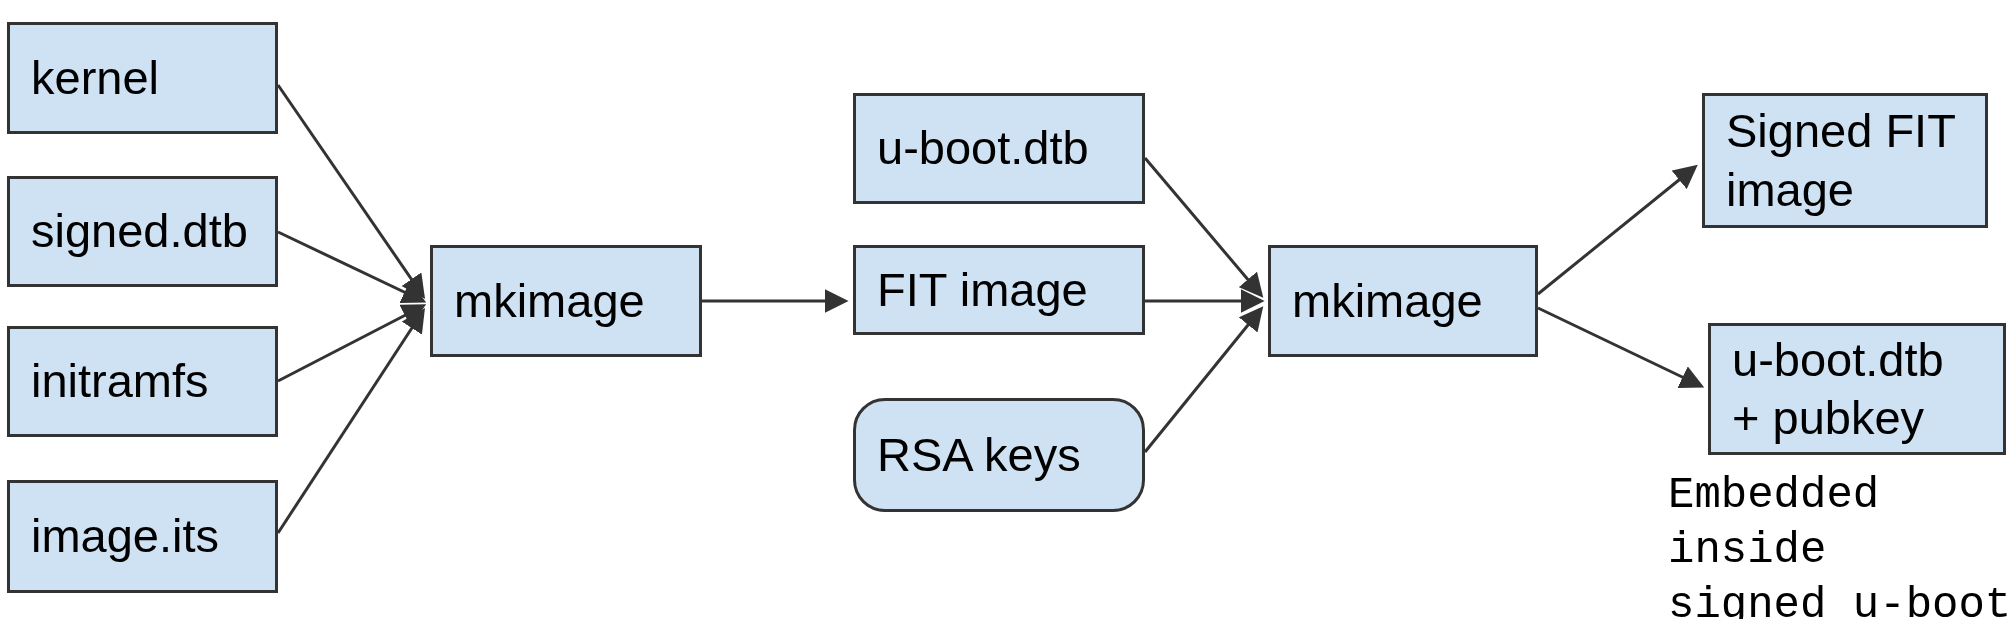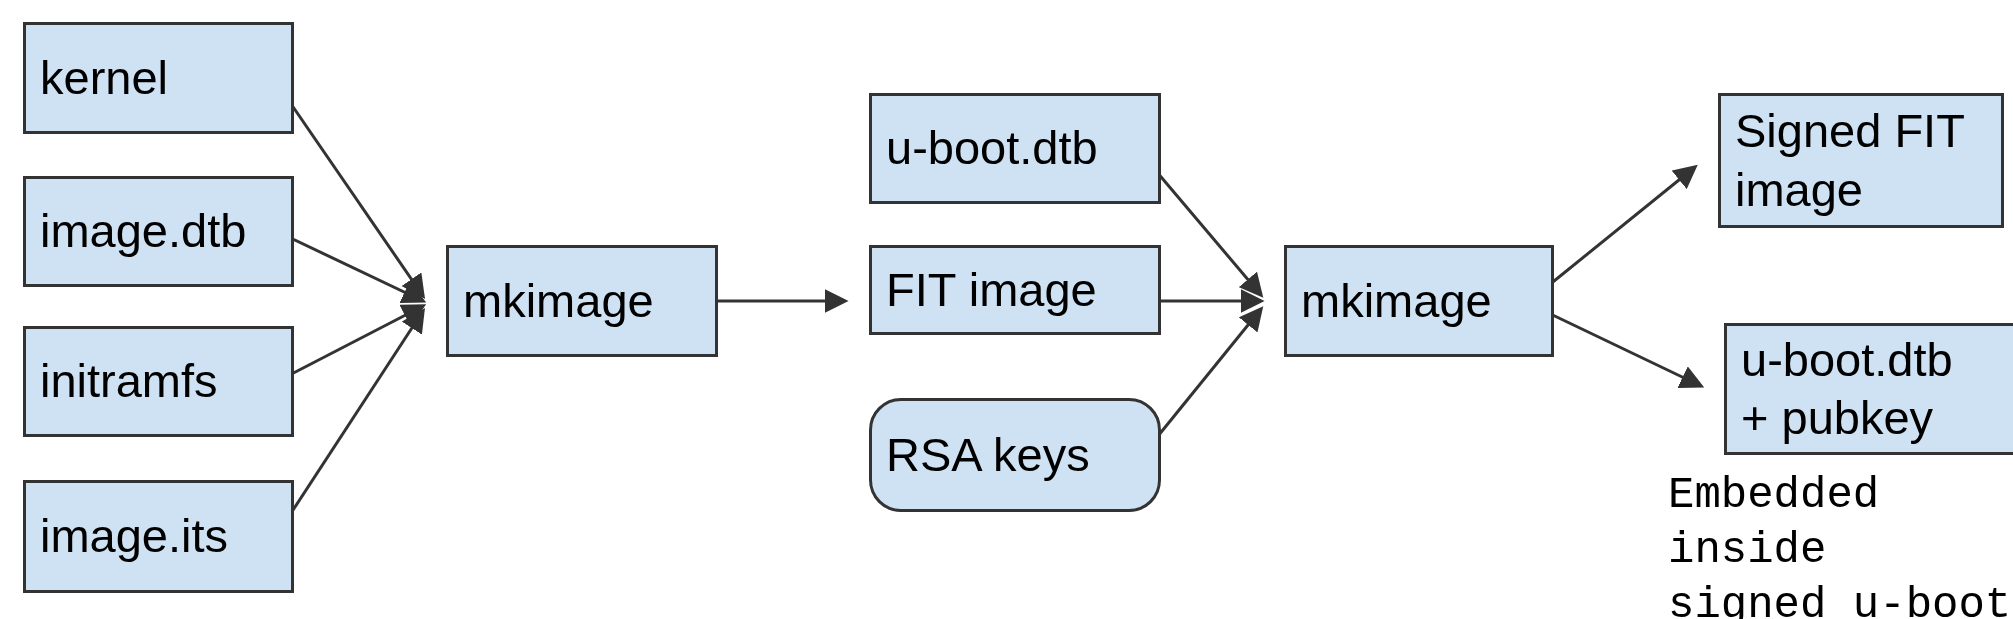--- a/index.html
+++ b/index.html
@@ -13,26 +13,25 @@
   .edges{
     position:absolute;left:0;top:0;width:2013px;height:619px;
   }
   .node{
     position:absolute;
     box-sizing:border-box;
     background:#cfe2f3;
     border:3px solid #333333;
     display:flex;
     align-items:center;
-    padding-left:14px;
+    padding-left:21px;
     font-size:47px;
     line-height:1.24;
     color:#000000;
     white-space:pre-line;
-    margin-left:16px;
   }
   .annotation{
     position:absolute;
     font-size:44px;
     line-height:1.25;
     color:#000000;
     white-space:pre-line;
     font-family:Liberation Mono, monospace;
   }
 </style>
@@ -53,21 +52,21 @@
     <line x1="278" y1="533" x2="423" y2="311" stroke="#333333" stroke-width="3" marker-end="url(#arrow)"></line>
     <line x1="702" y1="301" x2="845" y2="301" stroke="#333333" stroke-width="3" marker-end="url(#arrow)"></line>
     <line x1="1145" y1="158" x2="1261" y2="295" stroke="#333333" stroke-width="3" marker-end="url(#arrow)"></line>
     <line x1="1145" y1="301" x2="1261" y2="301" stroke="#333333" stroke-width="3" marker-end="url(#arrow)"></line>
     <line x1="1145" y1="452" x2="1261" y2="309" stroke="#333333" stroke-width="3" marker-end="url(#arrow)"></line>
     <line x1="1538" y1="294" x2="1695" y2="167" stroke="#333333" stroke-width="3" marker-end="url(#arrow)"></line>
     <line x1="1538" y1="308" x2="1701" y2="386" stroke="#333333" stroke-width="3" marker-end="url(#arrow)"></line>
   </svg>
 
   <div class="node" style="left:7px;   top:22px;  width:271px; height:112px;">kernel</div>
-  <div class="node" style="left:7px;   top:176px; width:271px; height:111px;">image.dtb</div>
+  <div class="node" style="left:7px;   top:176px; width:271px; height:111px;">signed.dtb</div>
   <div class="node" style="left:7px;   top:480px; width:271px; height:113px;">image.its</div>
   <div class="node" style="left:7px;   top:326px; width:271px; height:111px;">initramfs</div>
 
   <div class="node" style="left:430px; top:245px; width:272px; height:112px;">mkimage</div>
 
   <div class="node" style="left:853px; top:93px;  width:292px; height:111px;">u-boot.dtb</div>
   <div class="node" style="left:853px; top:245px; width:292px; height:90px;">FIT image</div>
   <div class="node" style="left:853px; top:398px; width:292px; height:114px;border-radius:32px;">RSA keys</div>
 
   <div class="node" style="left:1268px;top:245px; width:270px; height:112px;">mkimage</div>

